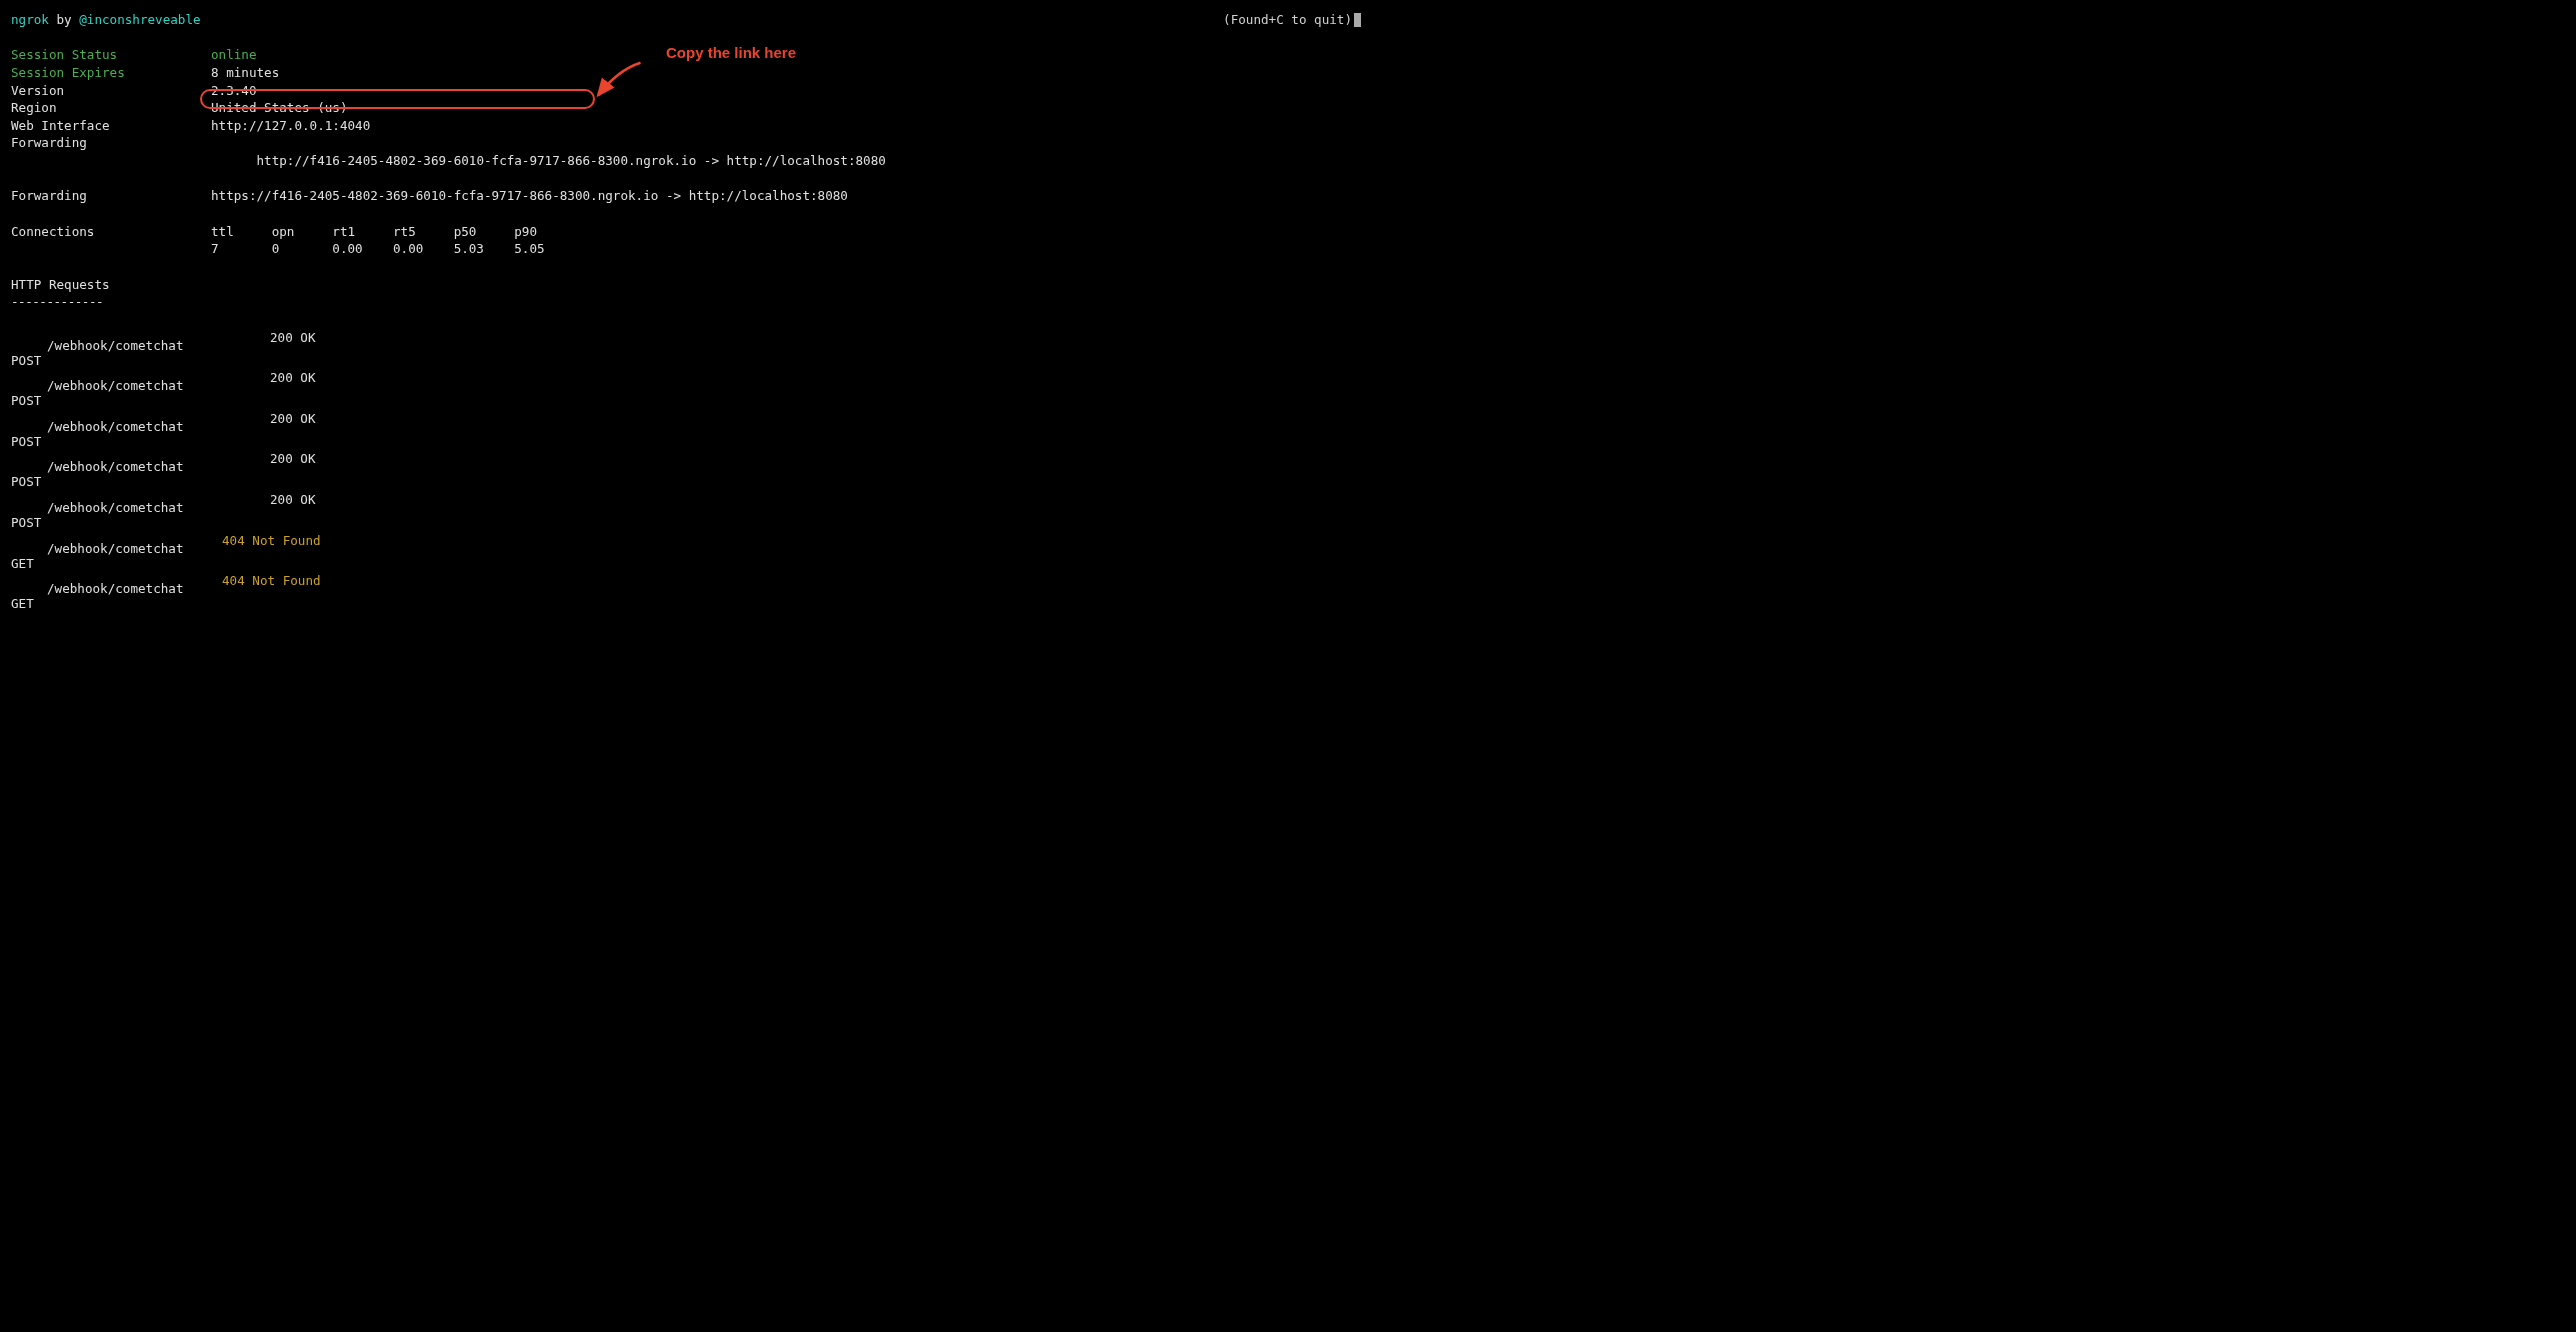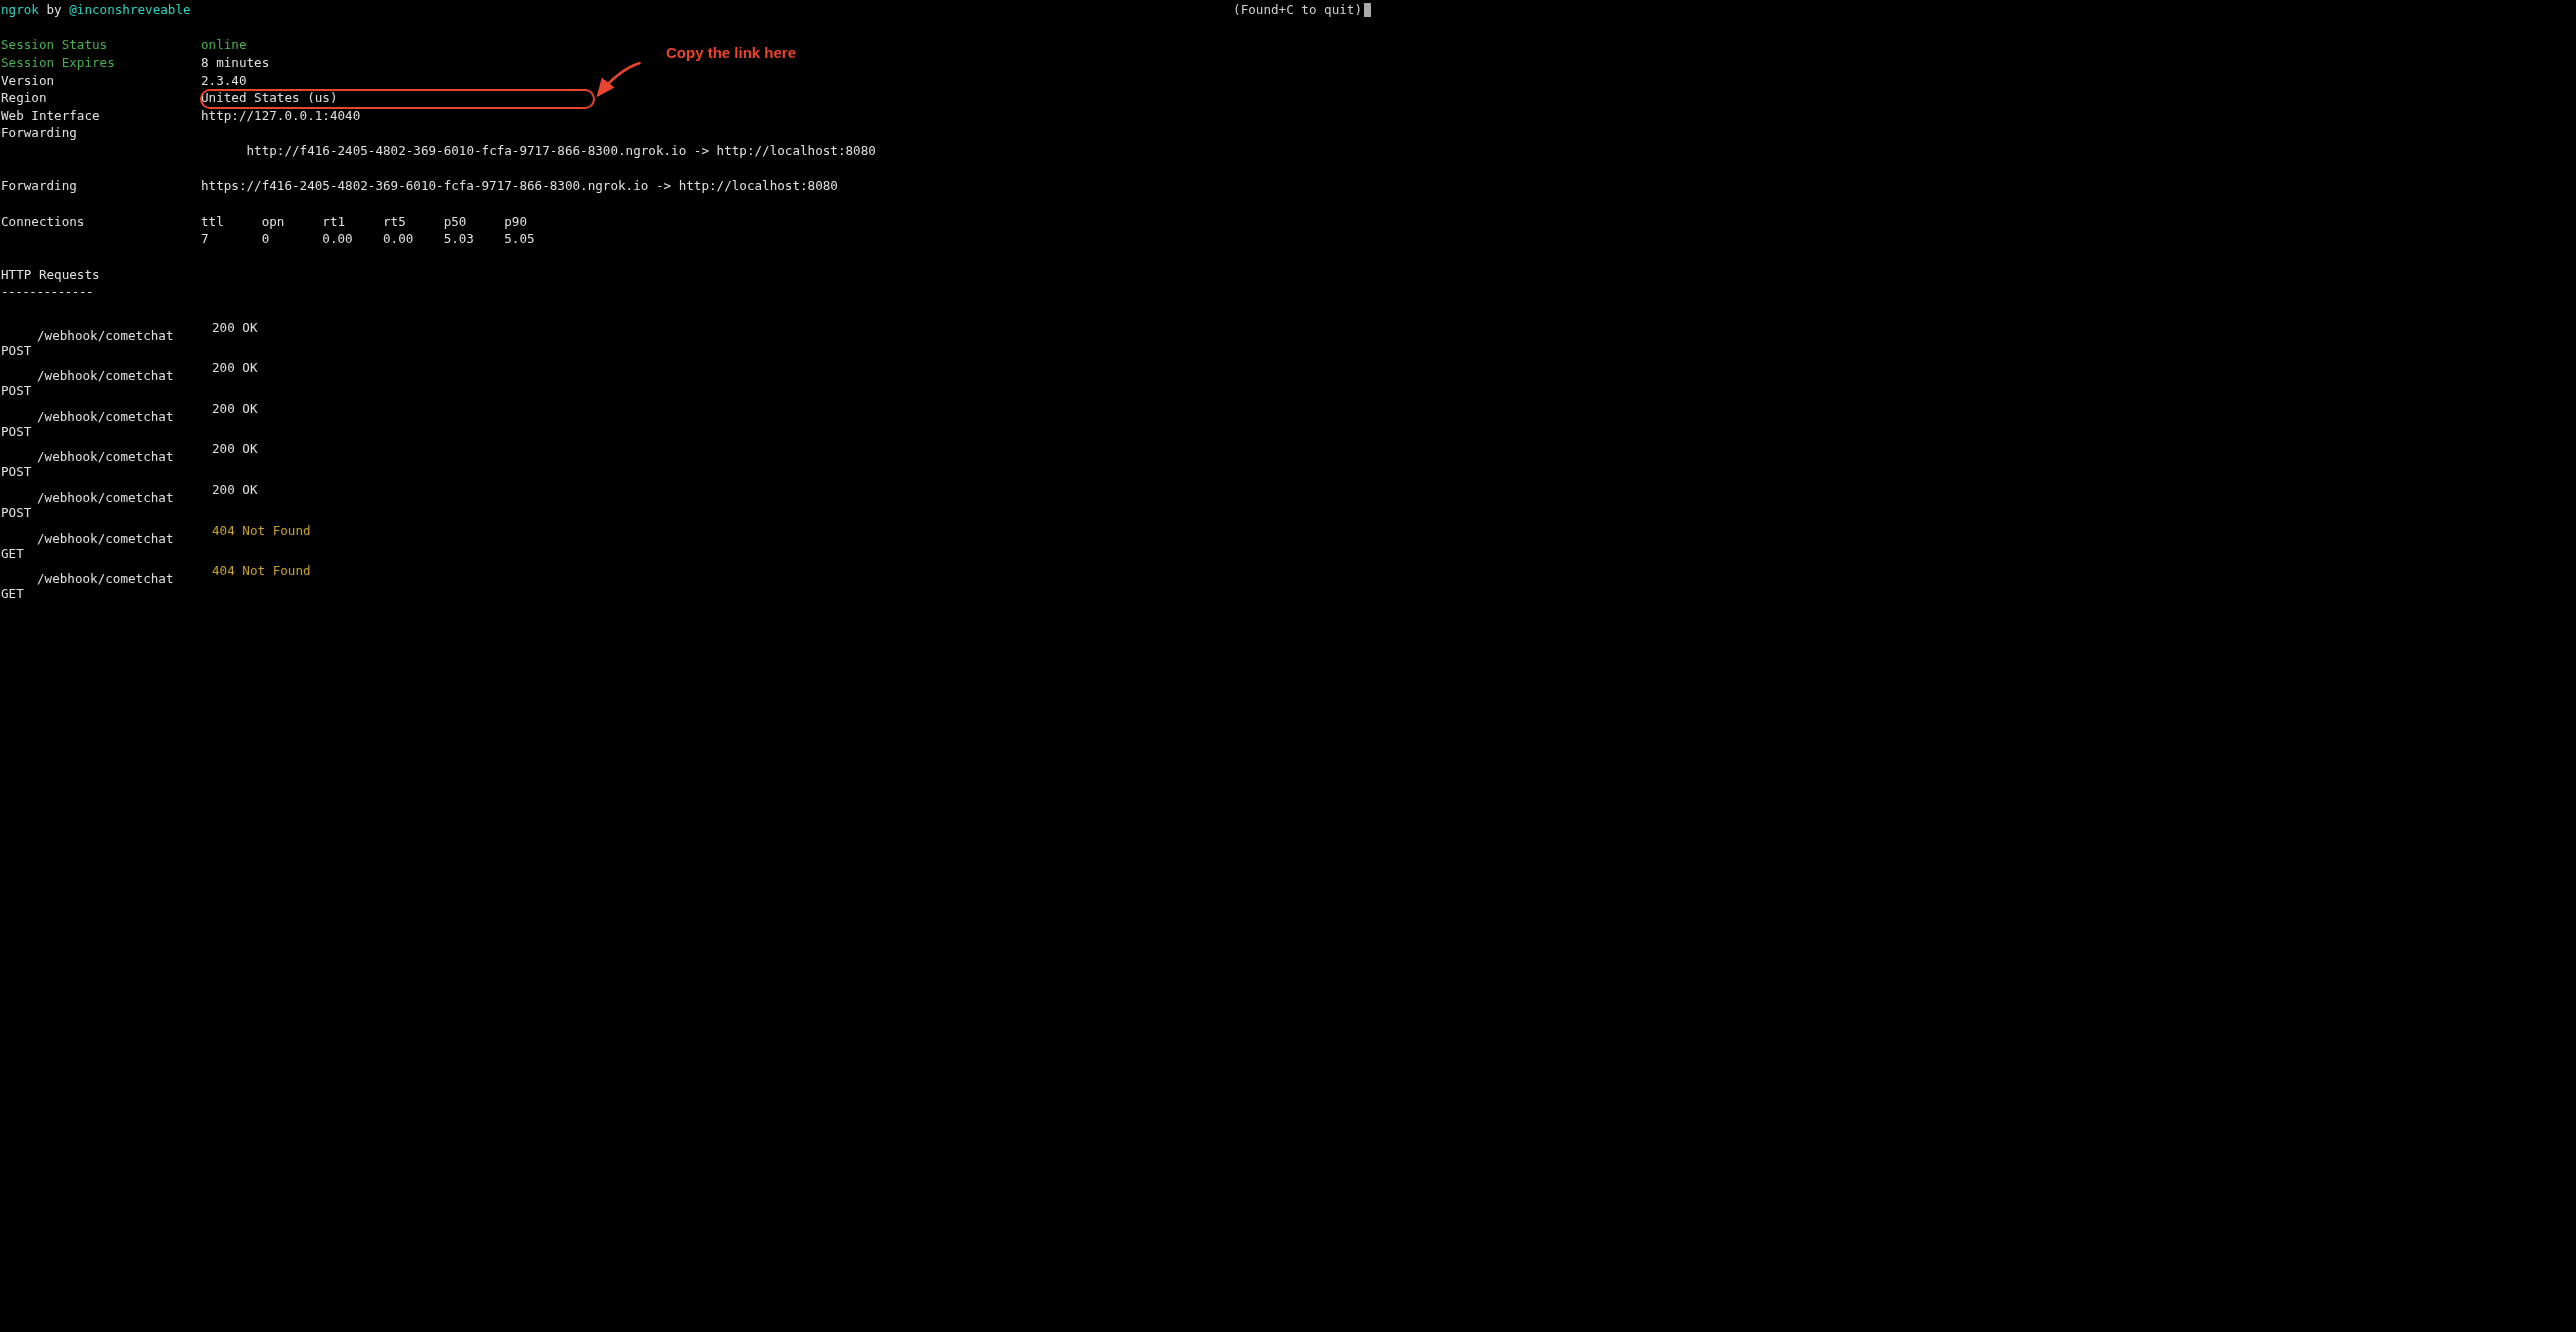--- a/index.html
+++ b/index.html
@@ -13,21 +13,21 @@
     font-family: 'Menlo', 'Monaco', 'Consolas', monospace;
     font-size: 12.6px;
     line-height: 1.4;
     width: 2576px;
     height: 1332px;
     position: relative;
     overflow: hidden;
   }
   .terminal {
     background: #000;
-    padding: 1px;
+    padding: 11px;
     width: 1372px;
     height: 100%;
     position: relative;
   }
   .header-line {
     display: flex;
     justify-content: space-between;
     white-space: nowrap;
   }
   .cyan { color: #2dd4c4; }
@@ -61,21 +61,21 @@
     margin-top: 23px;
   }
   .req-path {
     width: 175px;
     flex-shrink: 0;
     margin-top: 8px;
   }
   .req-status {
     white-space: pre;
   }
-  .status-ok { color: #e0e0e0; }
+  .status-ok { color: #e0e0e0; margin-left: 48px; }
   .status-notfound { color: #c9a227; }
   .annotation-circle {
     position: absolute;
     border: 2.7px solid #e8442e;
     border-radius: 12.6px;
     pointer-events: none;
   }
   .annotation-text {
     position: absolute;
     color: #e8442e;

